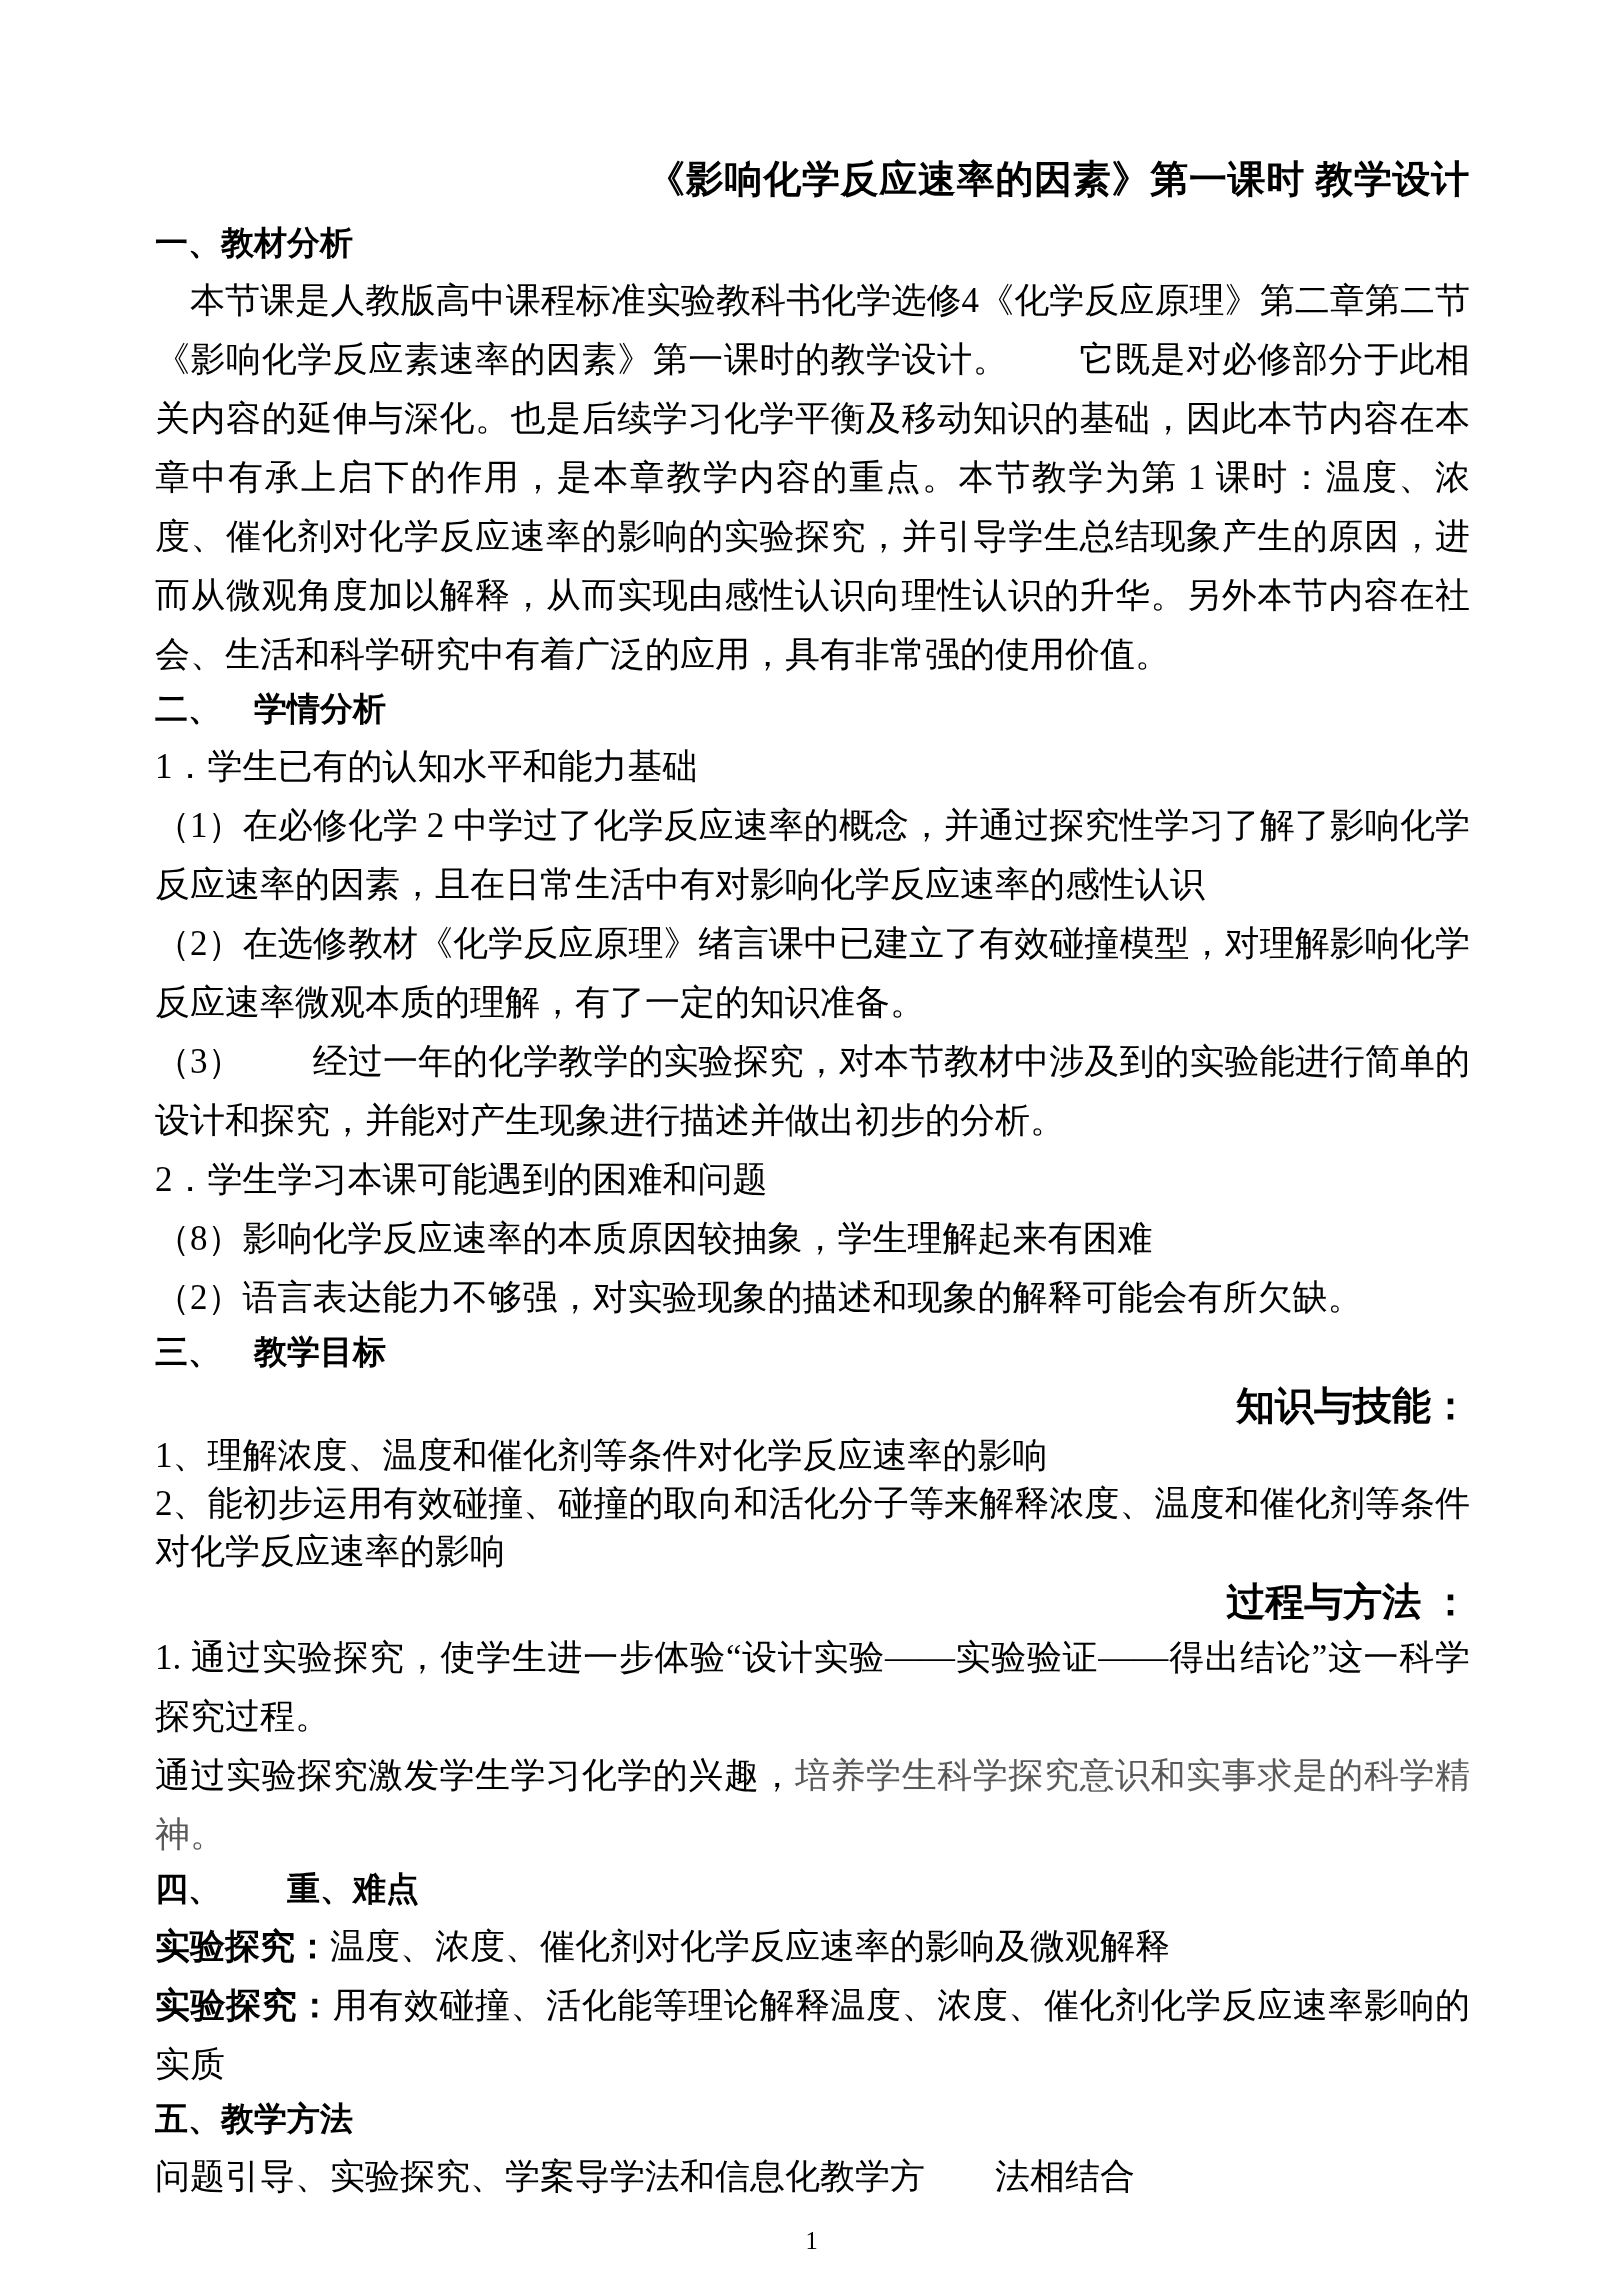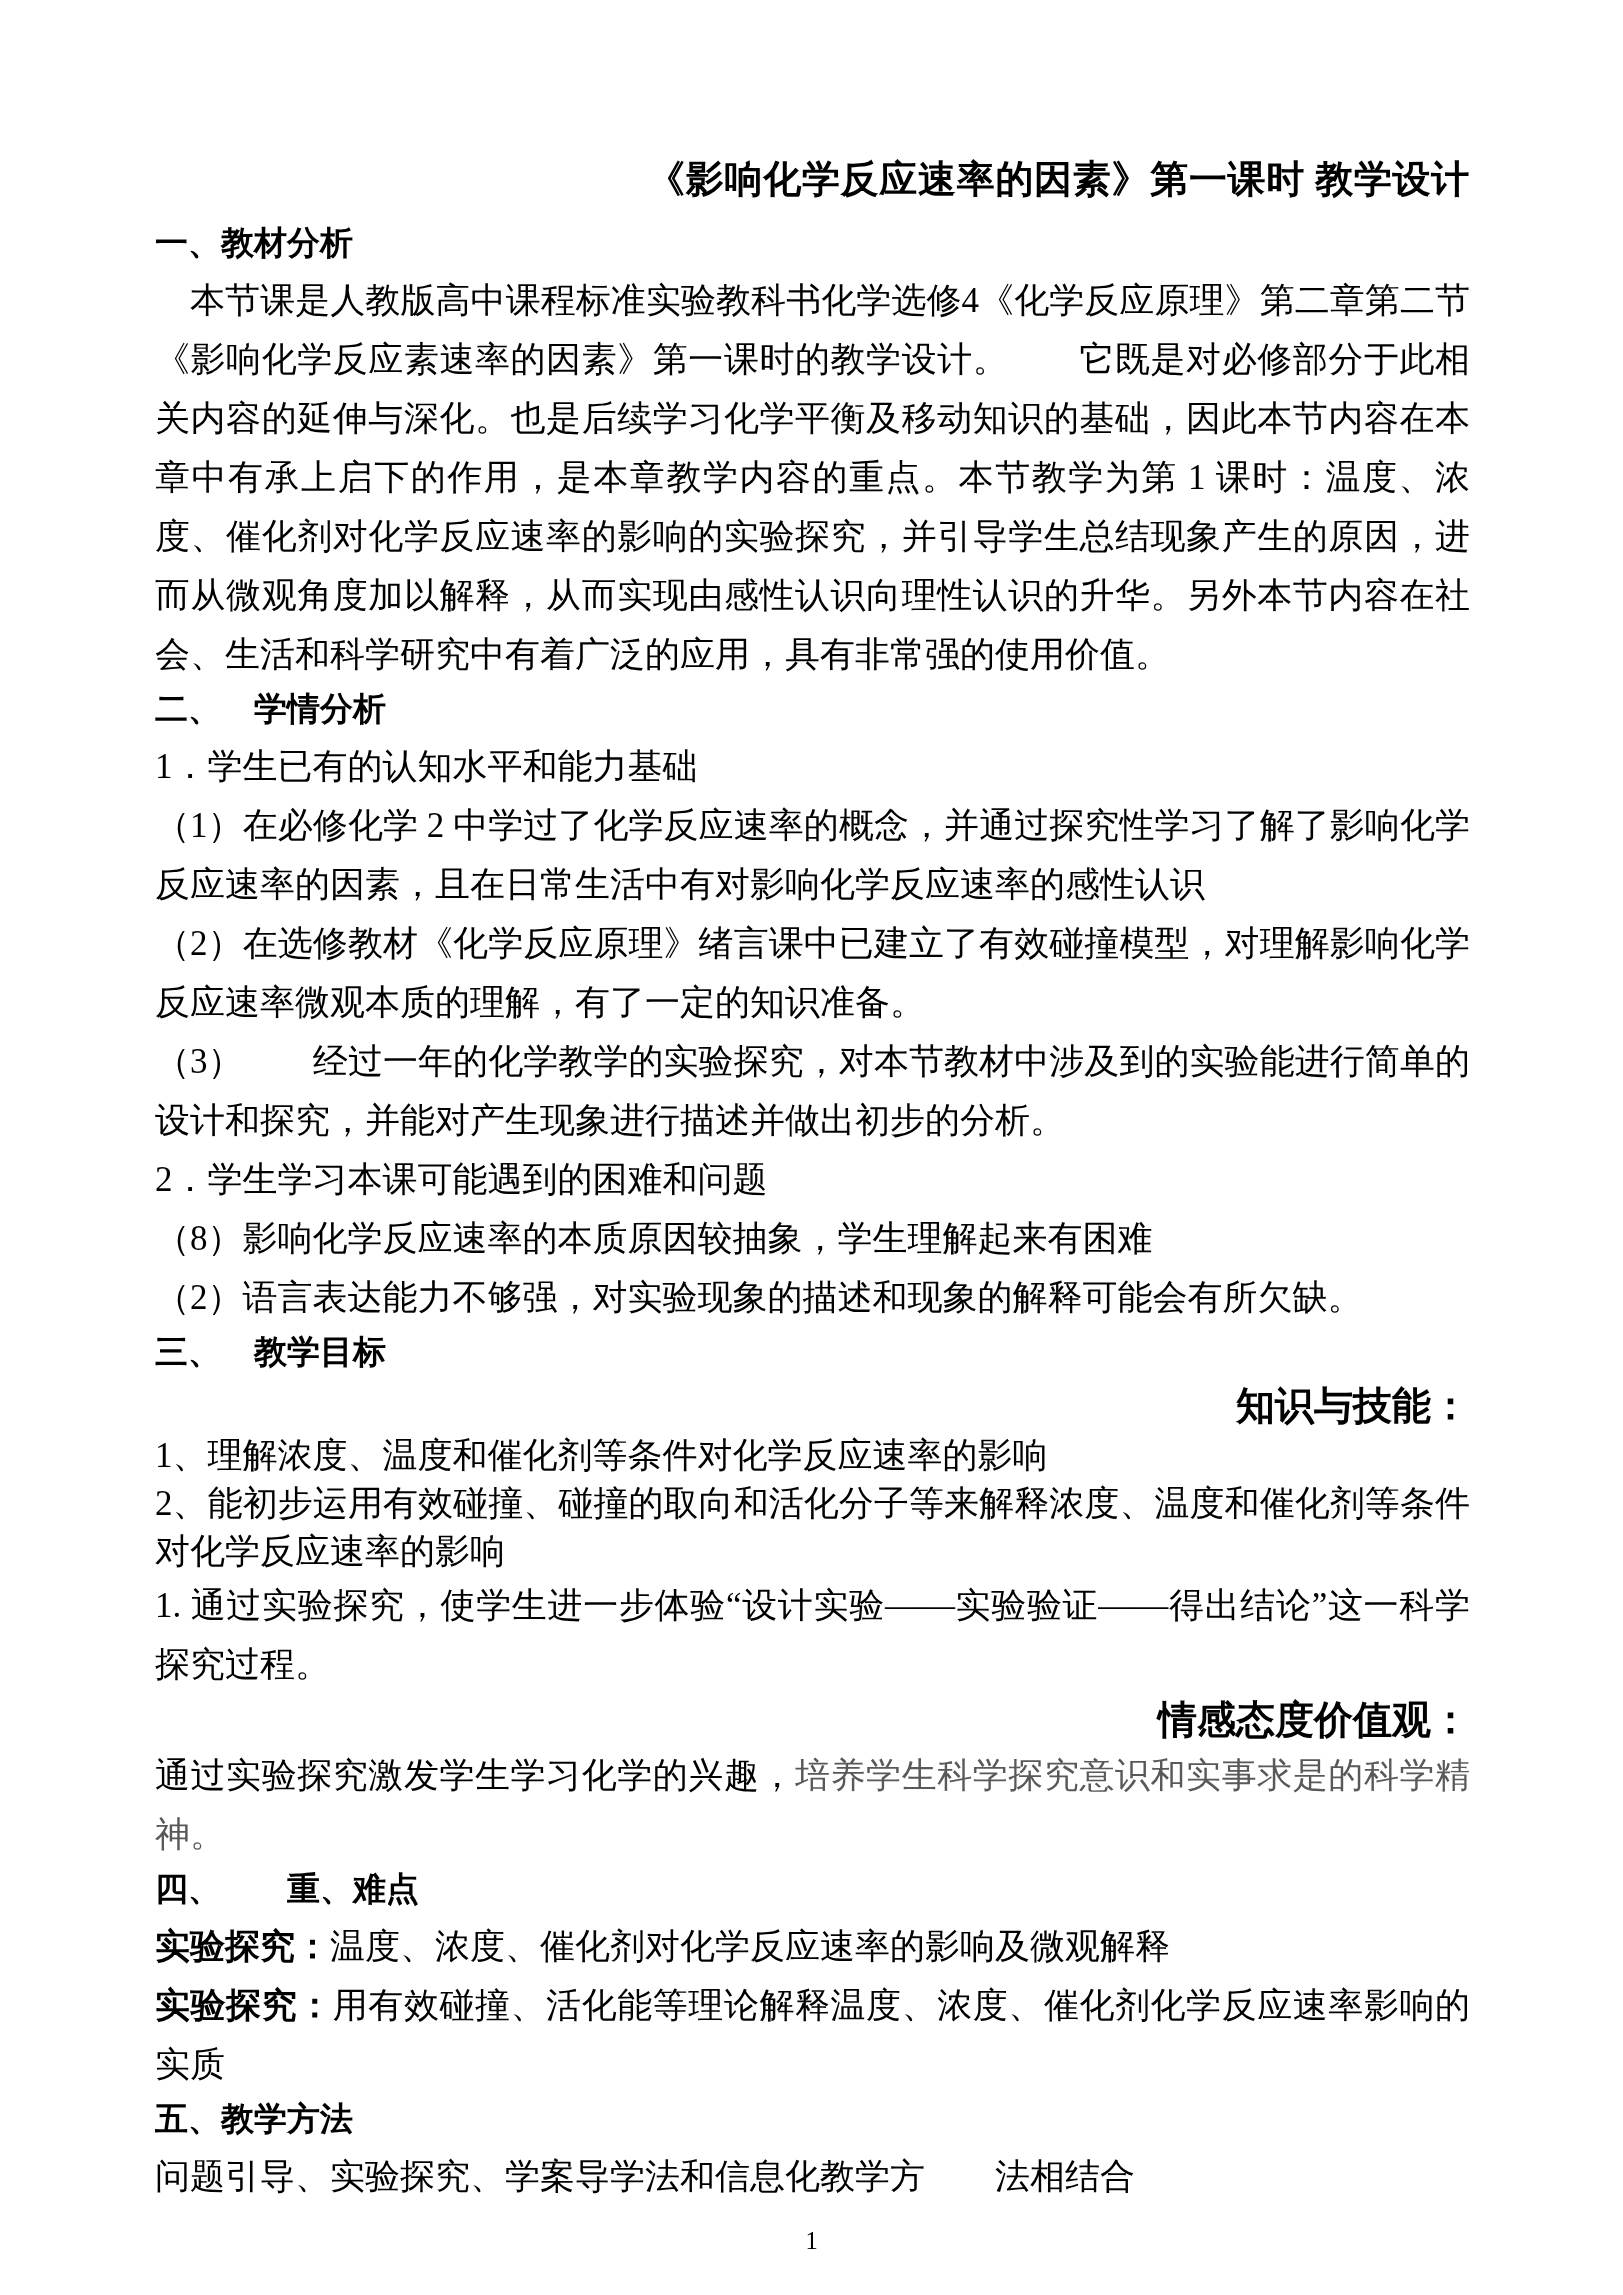--- a/index.html
+++ b/index.html
@@ -71,22 +71,22 @@
   <p class="para">（2）在选修教材《化学反应原理》绪言课中已建立了有效碰撞模型，对理解影响化学反应速率微观本质的理解，有了一定的知识准备。</p>
   <p class="para">（3）　　经过一年的化学教学的实验探究，对本节教材中涉及到的实验能进行简单的设计和探究，并能对产生现象进行描述并做出初步的分析。</p>
   <p class="para">2．学生学习本课可能遇到的困难和问题</p>
   <p class="para">（8）影响化学反应速率的本质原因较抽象，学生理解起来有困难</p>
   <p class="para">（2）语言表达能力不够强，对实验现象的描述和现象的解释可能会有所欠缺。</p>
 
   <h2 class="sec-heading">三、　教学目标</h2>
   <p class="subhead">知识与技能：</p>
   <p class="para tight">1、理解浓度、温度和催化剂等条件对化学反应速率的影响</p>
   <p class="para tight">2、能初步运用有效碰撞、碰撞的取向和活化分子等来解释浓度、温度和催化剂等条件对化学反应速率的影响</p>
+  <p class="subhead">过程与方法 ：</p>
   <p class="para">1.  通过实验探究，使学生进一步体验“设计实验——实验验证——得出结论”这一科学探究过程。</p>
-  <p class="subhead">情感态度价值观：</p>
   <p class="para"><span>通过实验探究激发学生学习化学的兴趣，</span><span class="gray">培养学生科学探究意识和实事求是的科学精神。</span></p>
 
   <h2 class="sec-heading">四、　　重、难点</h2>
   <p class="para"><span class="bold">实验探究：</span><span>温度、浓度、催化剂对化学反应速率的影响及微观解释</span></p>
   <p class="para"><span class="bold">实验探究：</span><span>用有效碰撞、活化能等理论解释温度、浓度、催化剂化学反应速率影响的实质</span></p>
 
   <h2 class="sec-heading">五、教学方法</h2>
   <p class="para">问题引导、实验探究、学案导学法和信息化教学方　　法相结合</p>
 
   <div class="page-number">1</div>

